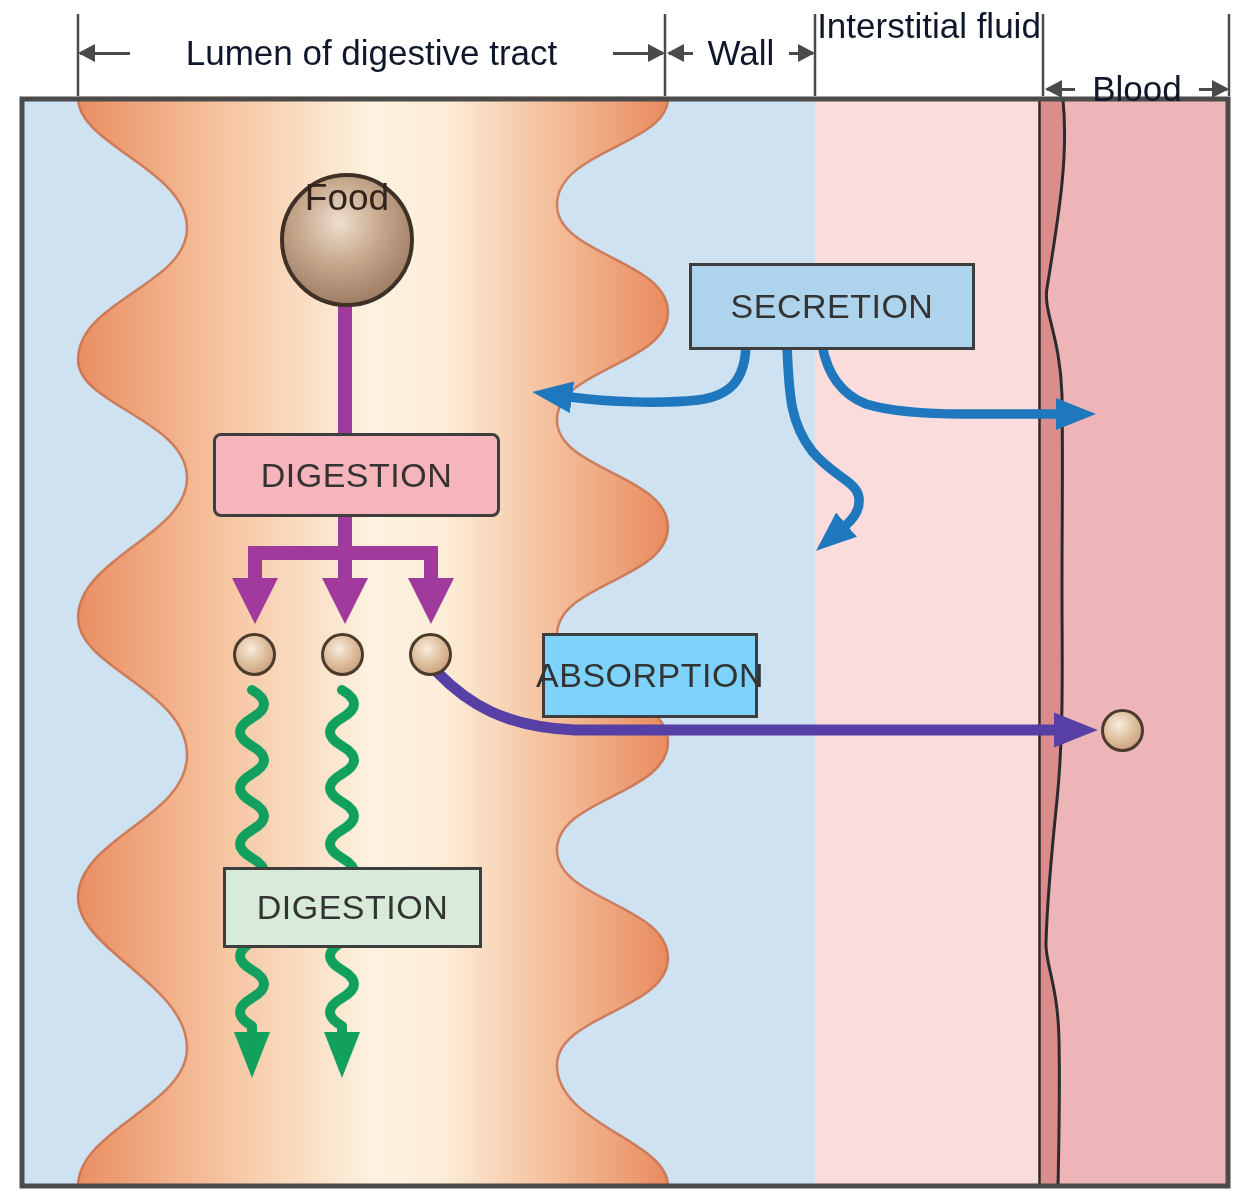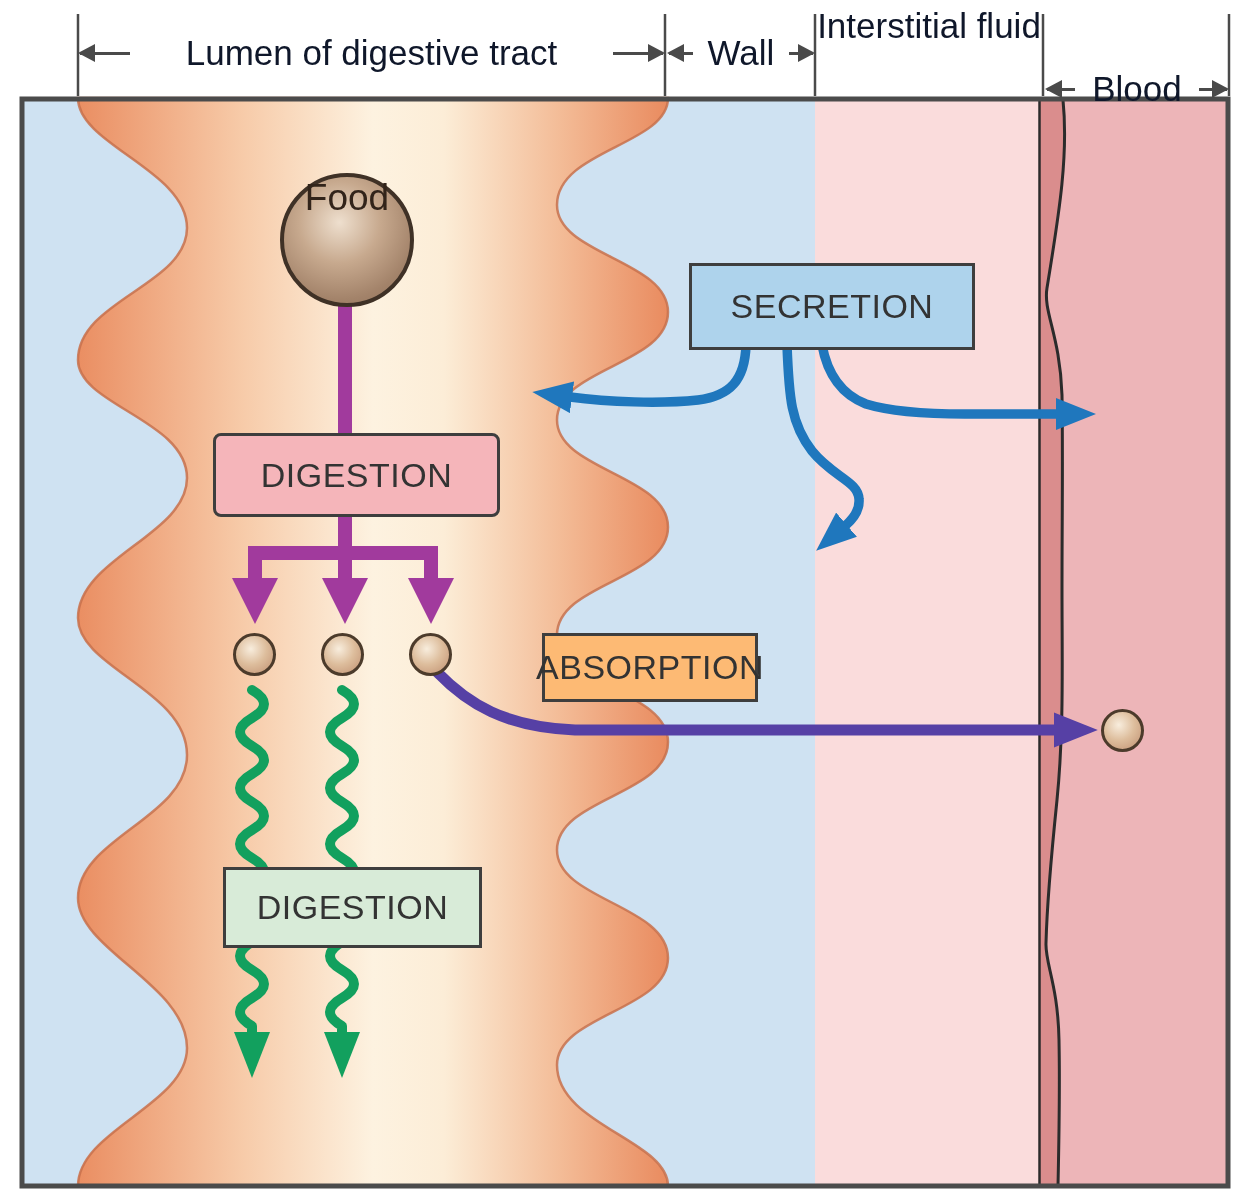--- a/index.html
+++ b/index.html
@@ -26,21 +26,21 @@
         border-right:17px solid #4a4a4a;border-top:9px solid transparent;border-bottom:9px solid transparent;}
   .harrow.right::before{content:"";position:absolute;right:-2px;top:-8px;width:0;height:0;
         border-left:17px solid #4a4a4a;border-top:9px solid transparent;border-bottom:9px solid transparent;}
 
   
   .box{position:absolute;display:flex;align-items:center;justify-content:center;
        border:3px solid #3e3e3e;font-size:34px;color:#333333;box-sizing:border-box;
        letter-spacing:0.5px;}
   .box-digestion{left:213px;top:433px;width:287px;height:84px;background:#f5b5ba;border-radius:8px;}
   .box-secretion{left:689px;top:263px;width:286px;height:87px;background:#aed3ec;}
-  .box-absorption{left:542px;top:633px;width:216px;height:69px;background:#fdba74;}
+  .box-absorption{left:542px;top:633px;width:216px;height:85px;background:#7dd3fc;}
   .box-motility{left:223px;top:867px;width:259px;height:81px;background:#d8ebd8;}
 
   
   .food{position:absolute;left:280px;top:173px;width:134px;height:134px;border-radius:50%;
         border:4px solid #3f3126;box-sizing:border-box;
         background:radial-gradient(circle at 44% 36%, #eedfce 0%, #c7a98e 38%, #a3836a 72%, #8d6f58 100%);
         display:flex;align-items:flex-start;justify-content:center;}
   .food span{font-size:37px;color:#32241a;}
   .dot{position:absolute;width:43px;height:43px;border-radius:50%;border:3px solid #4c3b2b;
        box-sizing:border-box;

